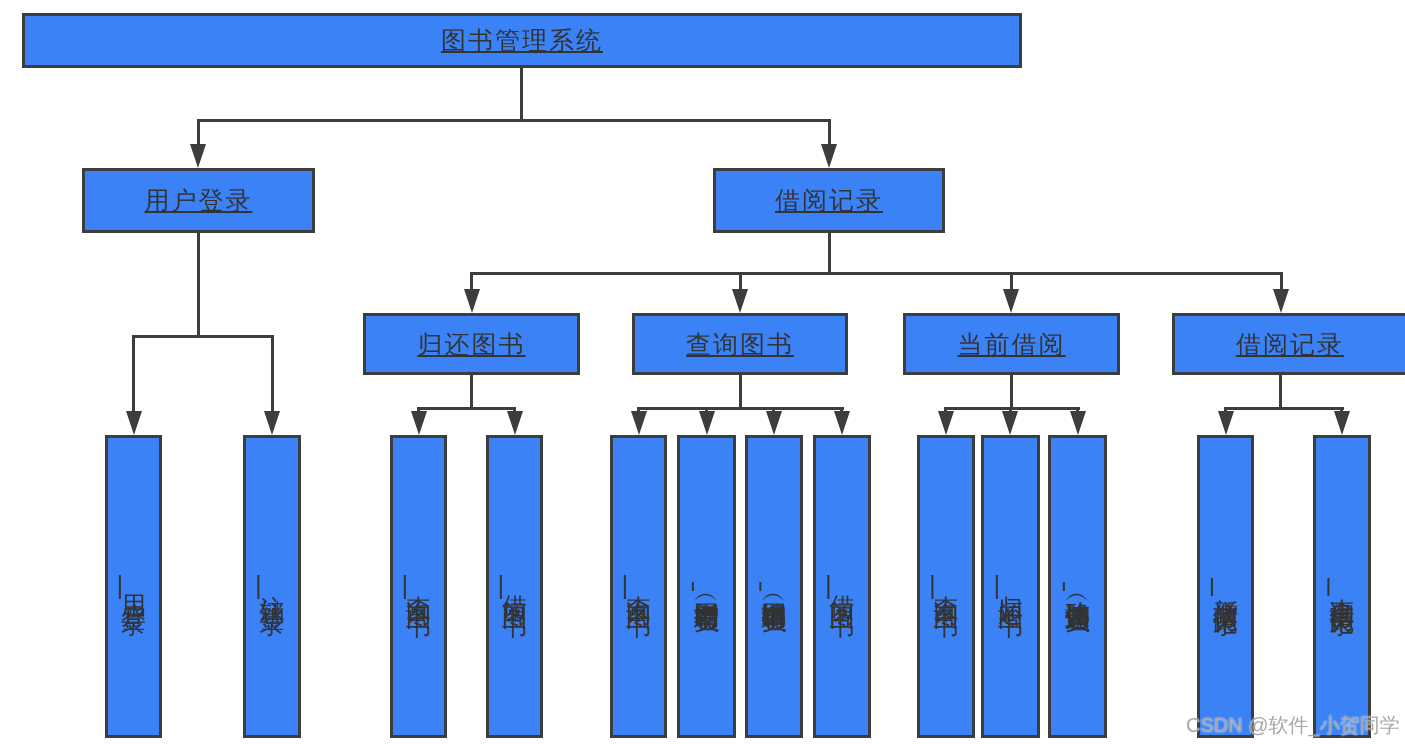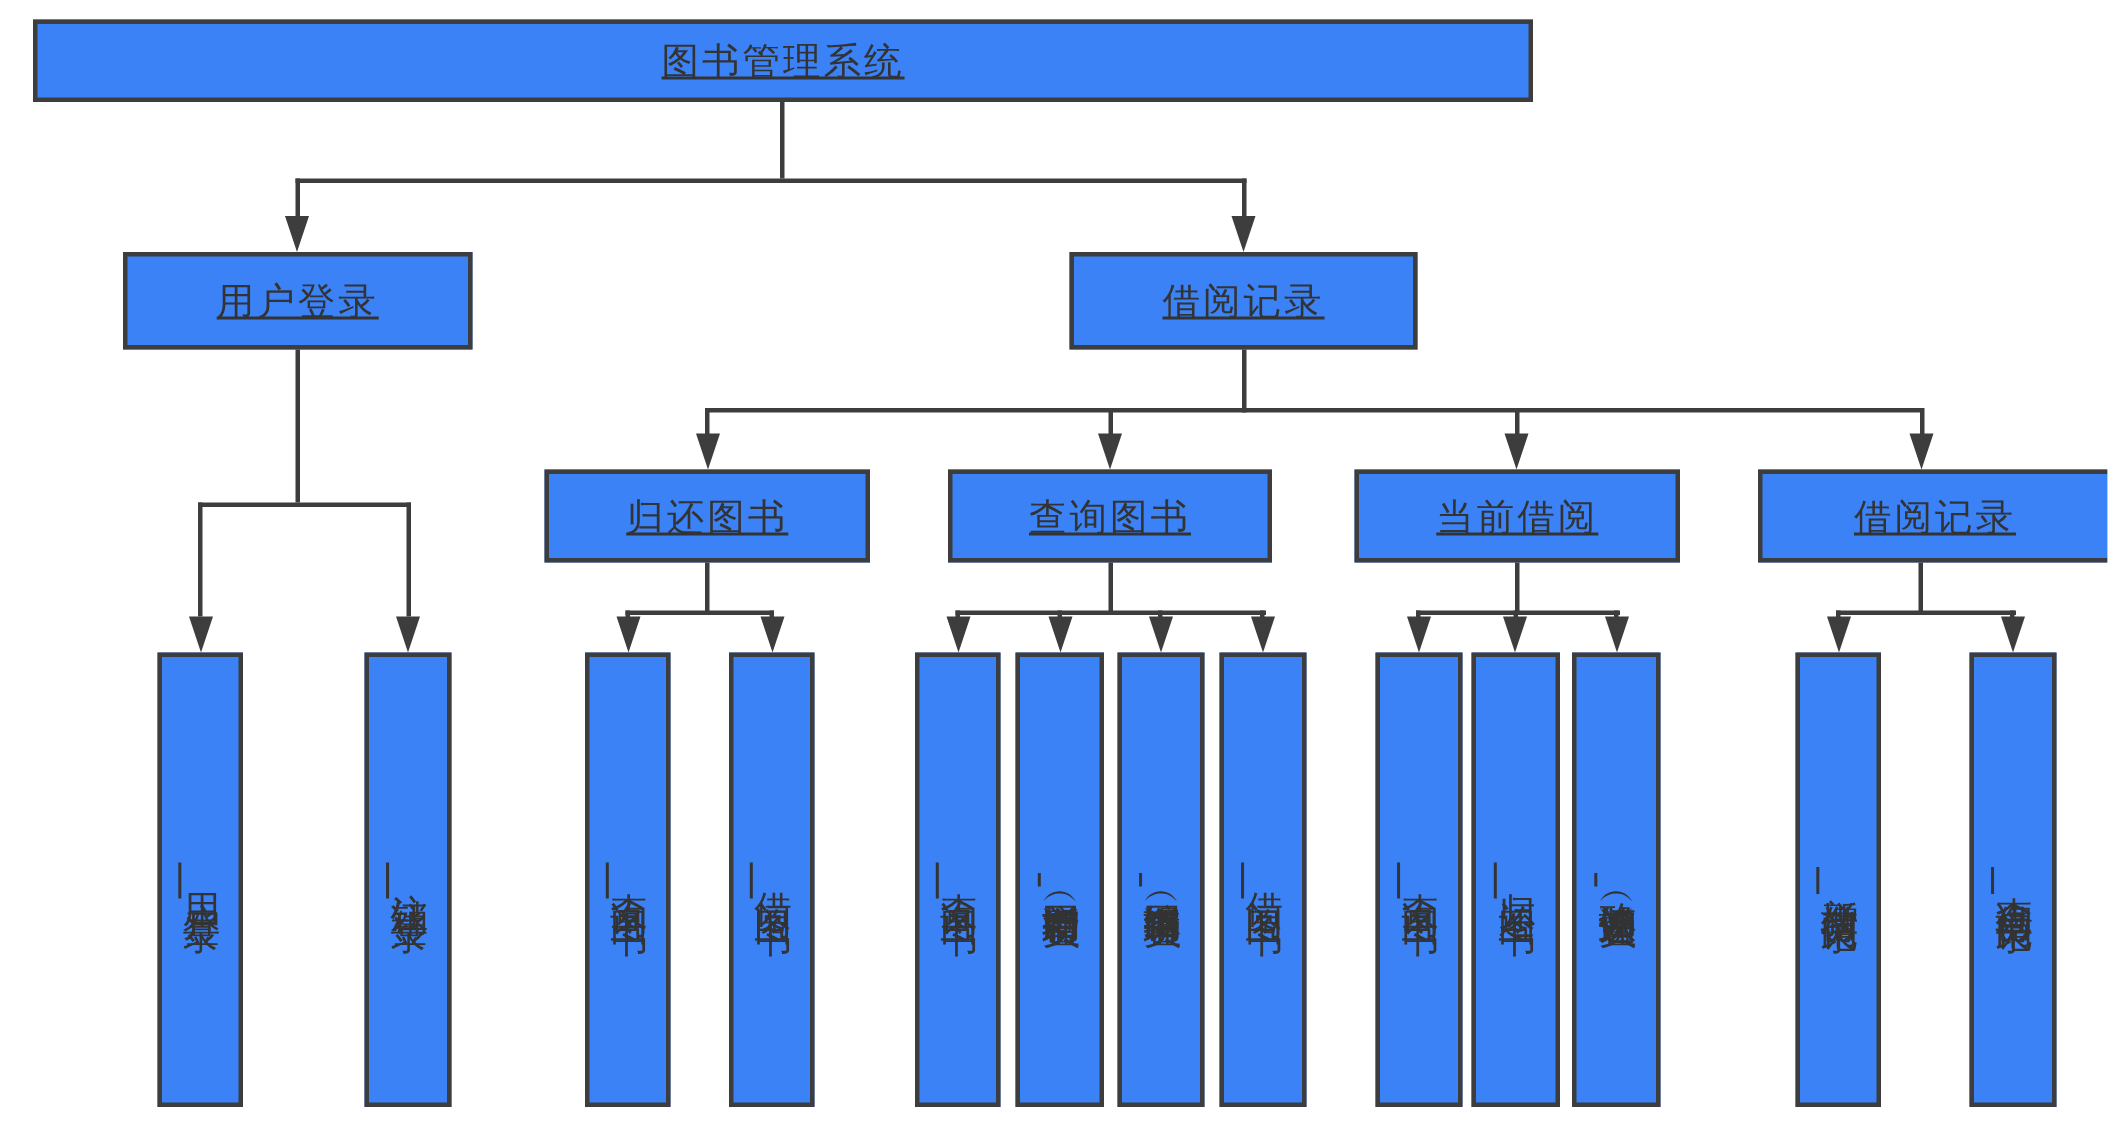--- a/index.html
+++ b/index.html
@@ -115,14 +115,15 @@
   <div class="box v" style="left:745px;top:435px;width:58px;height:303px;letter-spacing:1px;">编辑图书（管理员）</div>
   <div class="box v" style="left:813px;top:435px;width:58px;height:303px;">借阅图书</div>
 
   <div class="box v" style="left:917px;top:435px;width:58px;height:303px;">查询图书</div>
   <div class="box v" style="left:981px;top:435px;width:59px;height:303px;">归还图书</div>
   <div class="box v" style="left:1048px;top:435px;width:59px;height:303px;letter-spacing:1px;">确认归还（管理员）</div>
 
   <div class="box v" style="left:1197px;top:435px;width:57px;height:303px;letter-spacing:3px;">新增借阅记录</div>
   <div class="box v" style="left:1313px;top:435px;width:58px;height:303px;letter-spacing:3px;">查询借阅记录</div>
 
+  <div class="watermark">CSDN @软件_小贺同学</div>
 
 </div>
 
 </body></html>

